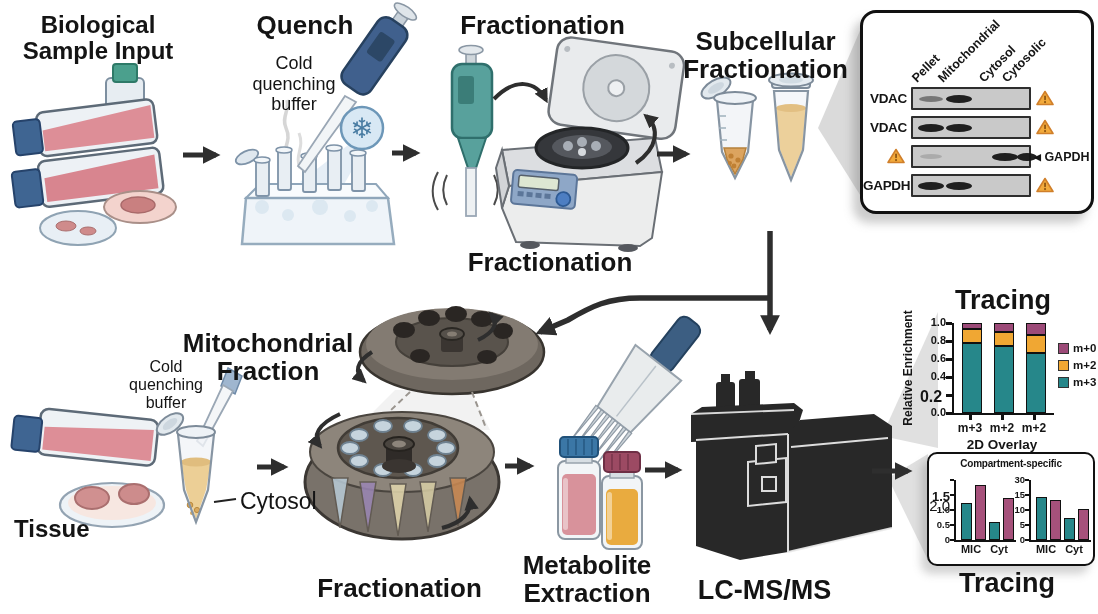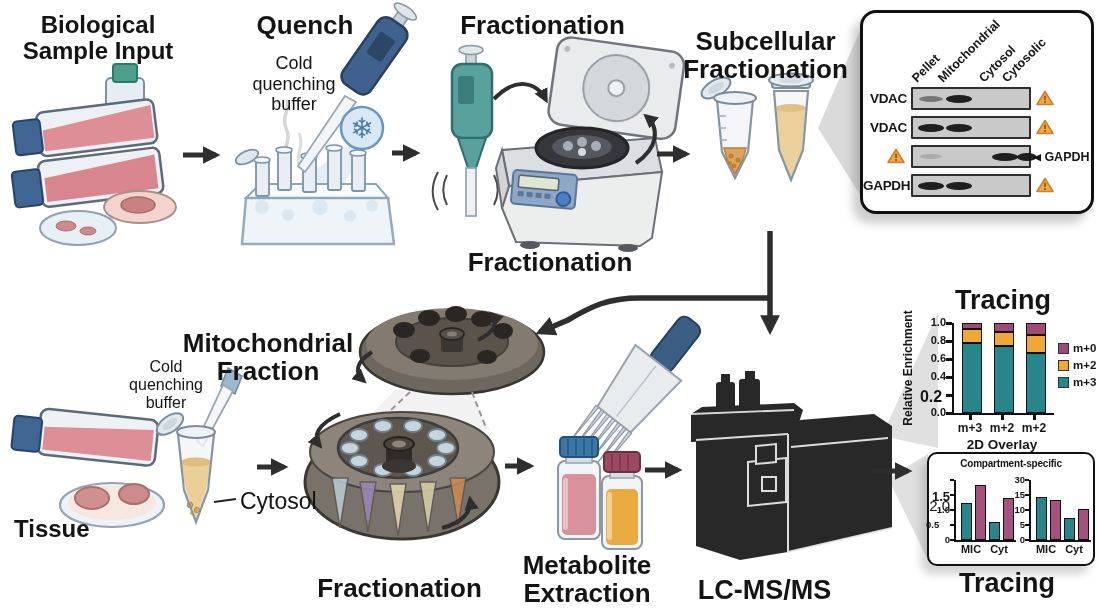--- a/index.html
+++ b/index.html
@@ -444,21 +444,21 @@
   <div id="comp-title">Compartment-specific</div>
   <div id="mini1" class="mini">
         <div style="position: absolute; left: 25px; top: 26px; width: 60px; height: 60px; border-left: 2px solid rgb(17, 17, 17); border-bottom: 2px solid rgb(17, 17, 17); box-sizing: content-box;">
           <div style="position: absolute; left: 4.5px; bottom: 0px; width: 11px; height: 36.6px; background: rgb(38, 135, 138); border: 1px solid rgb(17, 17, 17); box-sizing: border-box;"></div>
           <div style="position: absolute; left: 18.5px; bottom: 0px; width: 11px; height: 55.5px; background: rgb(166, 81, 123); border: 1px solid rgb(17, 17, 17); box-sizing: border-box;"></div>
           <div style="position: absolute; left: 32.5px; bottom: 0px; width: 11px; height: 18px; background: rgb(38, 135, 138); border: 1px solid rgb(17, 17, 17); box-sizing: border-box;"></div>
           <div style="position: absolute; left: 46.5px; bottom: 0px; width: 11px; height: 42px; background: rgb(166, 81, 123); border: 1px solid rgb(17, 17, 17); box-sizing: border-box;"></div>
         </div>
         <div style="position: absolute; left: -3px; top: 80px; width: 24px; text-align: right; font-size: 9.5px; font-weight: bold;">0</div>
         <div style="position: absolute; left: 21px; top: 85px; width: 4px; height: 2px; background: rgb(17, 17, 17);"></div>
-        <div style="position: absolute; left: -3px; top: 65px; width: 24px; text-align: left; font-size: 9.5px; font-weight: bold;">0.5</div>
+        <div style="position: absolute; left: -3px; top: 65px; width: 24px; text-align: right; font-size: 9.5px; font-weight: bold;">0.5</div>
         <div style="position: absolute; left: 21px; top: 70px; width: 4px; height: 2px; background: rgb(17, 17, 17);"></div>
         <div style="position: absolute; left: -3px; top: 50px; width: 24px; text-align: right; font-size: 9.5px; font-weight: bold;">1.0</div>
         <div style="position: absolute; left: 21px; top: 55px; width: 4px; height: 2px; background: rgb(17, 17, 17);"></div>
         <div style="position: absolute; left: -3px; top: 35px; width: 24px; text-align: right; font-size: 13px; font-weight: bold;">1.5</div>
         <div style="position: absolute; left: 21px; top: 40px; width: 4px; height: 2px; background: rgb(17, 17, 17);"></div>
         <div style="position: absolute; left: -3px; top: 20px; width: 24px; text-align: right; font-size: 15px; font-weight: normal; margin-top: 23px;">2.0</div>
         <div style="position: absolute; left: 21px; top: 25px; width: 4px; height: 2px; background: rgb(17, 17, 17);"></div>
         <div style="position: absolute; left: 26px; top: 89px; width: 32px; text-align: center; font-size: 11px; font-weight: bold;">MIC</div>
         <div style="position: absolute; left: 54px; top: 89px; width: 32px; text-align: center; font-size: 11px; font-weight: bold;">Cyt</div>
       </div>

